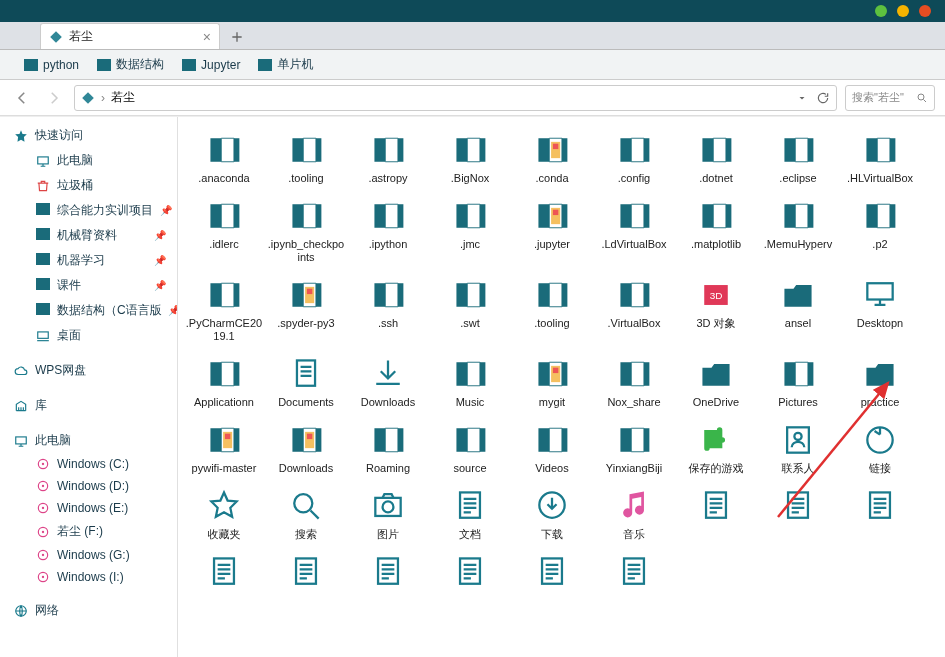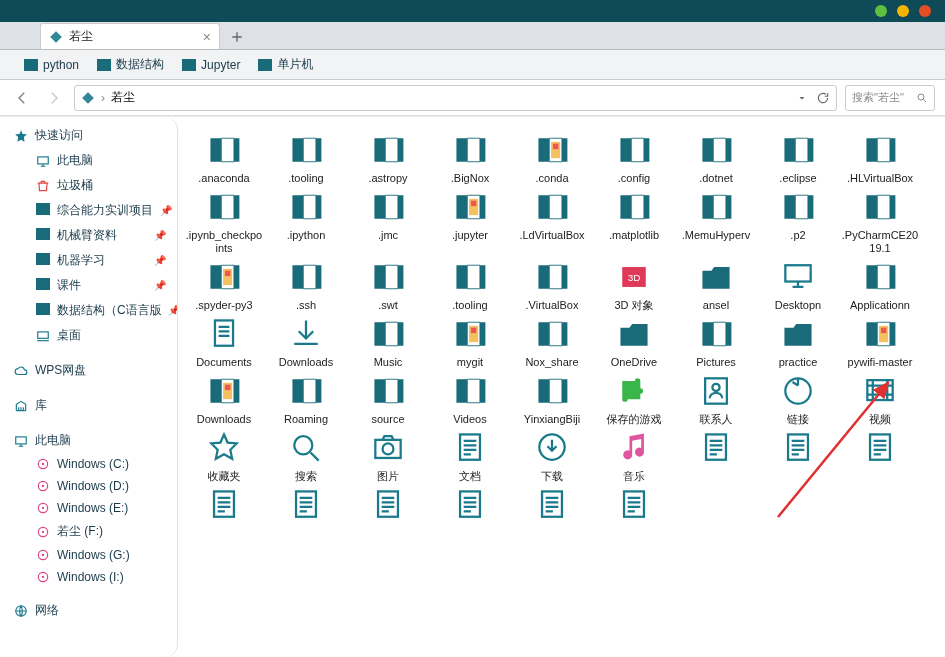--- a/index.html
+++ b/index.html
@@ -13,27 +13,27 @@
 .bookmarks { height: 30px; background: #f1f3f4; border-bottom: 1px solid #ccc; display: flex; align-items: center; padding-left: 24px; gap: 18px; font-size: 12px; color: #1a3a4a; }
 .bm { display: flex; align-items: center; gap: 5px; }
 .bm-ico { width: 14px; height: 12px; background: #1a6b7a; display: inline-block; }
 .nav-bar { height: 36px; border-bottom: 1px solid #ddd; display: flex; align-items: center; padding: 0 10px; gap: 8px; }
 .nav-btn { width: 24px; height: 24px; display: flex; align-items: center; justify-content: center; color: #999; }
 .addr-bar { flex: 1; height: 26px; border: 1px solid #ccc; border-radius: 3px; display: flex; align-items: center; padding: 0 6px; font-size: 12px; gap: 6px; }
 .addr-bar input { border: none; outline: none; flex: 1; font-size: 12px; }
 .addr-end { display: flex; gap: 8px; align-items: center; color: #666; }
 .search-bar { width: 90px; height: 26px; border: 1px solid #ccc; border-radius: 3px; display: flex; align-items: center; padding: 0 6px; font-size: 11px; color: #888; gap: 4px; }
 .main { display: flex; height: calc(657px - 22px - 28px - 30px - 36px); border-top: 1px solid #eee; }
-.sidebar { width: 178px; border-right: 1px solid #e0e0e0; overflow-y: auto; padding-top: 6px; border-radius: 13px; }
+.sidebar { width: 178px; border-right: 1px solid #e0e0e0; overflow-y: auto; padding-top: 6px; }
 .sb-item { display: flex; align-items: center; gap: 7px; padding: 4px 10px 4px 18px; font-size: 12px; color: #1a3a4a; white-space: nowrap; }
 .sb-item.sub { padding-left: 36px; }
 .sb-item.header { padding-left: 14px; }
 .sb-gap { height: 10px; }
 .content { flex: 1; padding: 14px 6px 0 6px; overflow-y: auto; position: relative; }
-.grid { display: grid; grid-template-columns: repeat(9, 80px); gap: 3px 2px; }
+.grid { display: grid; grid-template-columns: repeat(9, 80px); gap: 12px 2px; }
 .item { display: flex; flex-direction: column; align-items: center; font-size: 11px; color: #222; text-align: center; cursor: pointer; }
 .item-label { margin-top: 3px; line-height: 13px; max-width: 78px; word-break: break-all; }
 .folder-ico, .special-ico { width: 42px; height: 38px; display: flex; align-items: center; justify-content: center; }
 .arrow { position: absolute; pointer-events: none; }
 svg { display: block; }
 </style>
 </head>
 <body>
 
 <div class="window-titlebar">
@@ -380,20 +380,32 @@
         <div class="item">
           <div class="folder-ico">
             <svg width="42" height="38" viewBox="0 0 42 42">
               <g>
                 <path fill="#1a6b7a" d="M6 8h12v26H6z"></path>
                 <path fill="#fff" d="M18 8h14v26H18z" stroke="#1a6b7a" stroke-width="1"></path>
                 <path fill="#1a6b7a" d="M32 8h6v26h-6z"></path>
               </g>
             </svg>
           </div>
+          <div class="item-label">.idlerc</div>
+        </div>
+        <div class="item">
+          <div class="folder-ico">
+            <svg width="42" height="38" viewBox="0 0 42 42">
+              <g>
+                <path fill="#1a6b7a" d="M6 8h12v26H6z"></path>
+                <path fill="#fff" d="M18 8h14v26H18z" stroke="#1a6b7a" stroke-width="1"></path>
+                <path fill="#1a6b7a" d="M32 8h6v26h-6z"></path>
+              </g>
+            </svg>
+          </div>
           <div class="item-label">.ipynb_checkpoints</div>
         </div>
         <div class="item">
           <div class="folder-ico">
             <svg width="42" height="38" viewBox="0 0 42 42">
               <g>
                 <path fill="#1a6b7a" d="M6 8h12v26H6z"></path>
                 <path fill="#fff" d="M18 8h14v26H18z" stroke="#1a6b7a" stroke-width="1"></path>
                 <path fill="#1a6b7a" d="M32 8h6v26h-6z"></path>
               </g>
@@ -765,29 +777,20 @@
           <div class="item-label">联系人</div>
         </div>
         <div class="item">
           <div class="special-ico">
             <svg width="42" height="38" viewBox="0 0 42 42">
               <circle cx="21" cy="21" r="14" fill="none" stroke="#1a7a8c" stroke-width="2.5"></circle>
               <path fill="none" stroke="#1a7a8c" stroke-width="2.5" d="M21 7v8M15 11l6 4"></path>
             </svg>
           </div>
           <div class="item-label">链接</div>
-        </div>
-        <div class="item">
-          <div class="special-ico">
-            <svg width="42" height="38" viewBox="0 0 42 42">
-              <rect x="7" y="9" width="28" height="22" fill="none" stroke="#1a7a8c" stroke-width="2.5"></rect>
-              <path fill="none" stroke="#1a7a8c" stroke-width="2.5" d="M7 15h28M7 25h28M13 9v22M29 9v22"></path>
-            </svg>
-          </div>
-          <div class="item-label">视频</div>
         </div>
         <div class="item">
           <div class="special-ico">
             <svg width="42" height="38" viewBox="0 0 42 42">
               <path fill="none" stroke="#1a7a8c" stroke-width="2.5" d="M21 6l4 9 10 1-7 7 2 10-9-5-9 5 2-10-7-7 10-1z"></path>
             </svg>
           </div>
           <div class="item-label">收藏夹</div>
         </div>
         <div class="item">

